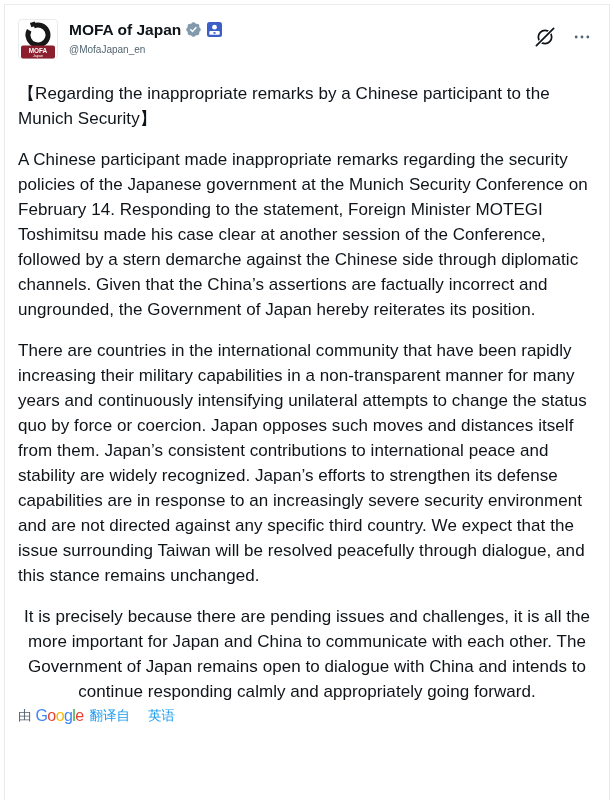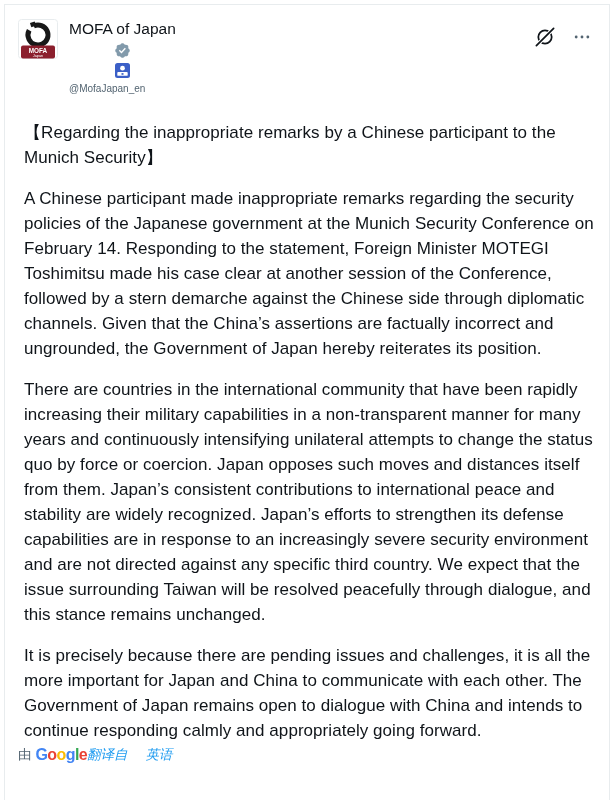--- a/index.html
+++ b/index.html
@@ -34,53 +34,53 @@
     width:40px;height:40px;flex:0 0 40px;
     cursor:pointer;
   }
   .id-block{
     margin-left:11px;
     display:flex;flex-direction:column;justify-content:center;
     gap:2px;min-height:40px;
   }
   .name-row{
     display:flex;align-items:center;gap:4px;
-    font-size:15.5px;font-weight:400;color:var(--text);
+    font-size:15.5px;font-weight:700;color:var(--text);
     line-height:19px;
-    flex-direction:column;
   }
   .name-row .badge{width:17px;height:17px;display:block;}
   .name-row .label-badge{width:15px;height:15px;display:block;margin-left:1px;}
   .handle{font-size:10px;color:var(--secondary);line-height:18px;}
   .header-spacer{flex:1;}
   .header-actions{display:flex;align-items:center;gap:16px;margin-top:7px;margin-right:4px;}
   .icon-btn{background:none;border:none;padding:0;cursor:pointer;display:block;line-height:0;}
   
   .tweet-text{
     margin-top:22px;
     font-size:17px;line-height:25px;
     color:var(--text);
     letter-spacing:0.05px;
     width:100%;
   }
-  .tweet-text p{margin:0 0 16px 6px;}
-  .tweet-text p:last-child{margin-bottom:0;}
+  .tweet-text p{margin:0 0 16px 0;}
+  .tweet-text p:last-child{margin-bottom:0;text-align:center;}
   
   .footer{
     display:flex;align-items:center;
     margin-top:3px;
     font-size:13.5px;
     color:var(--secondary);
   }
   .footer .prefix{margin-right:4px;}
   .google-logo{
-    font-weight:700;font-size:16px;letter-spacing:-0.6px;
+    font-weight:400;font-size:16px;letter-spacing:-0.6px;
+    margin-right:6px;
     line-height:16px;
   }
-  .trans-link{color:var(--link);text-decoration:none;cursor:pointer;font-style:italic;}
+  .trans-link{color:var(--link);text-decoration:none;cursor:pointer;}
   .trans-link + .trans-link{margin-left:18px;}
 </style>
 </head>
 <body>
 
 <div class="card">
 
   <div class="header">
 
     <div class="avatar">

